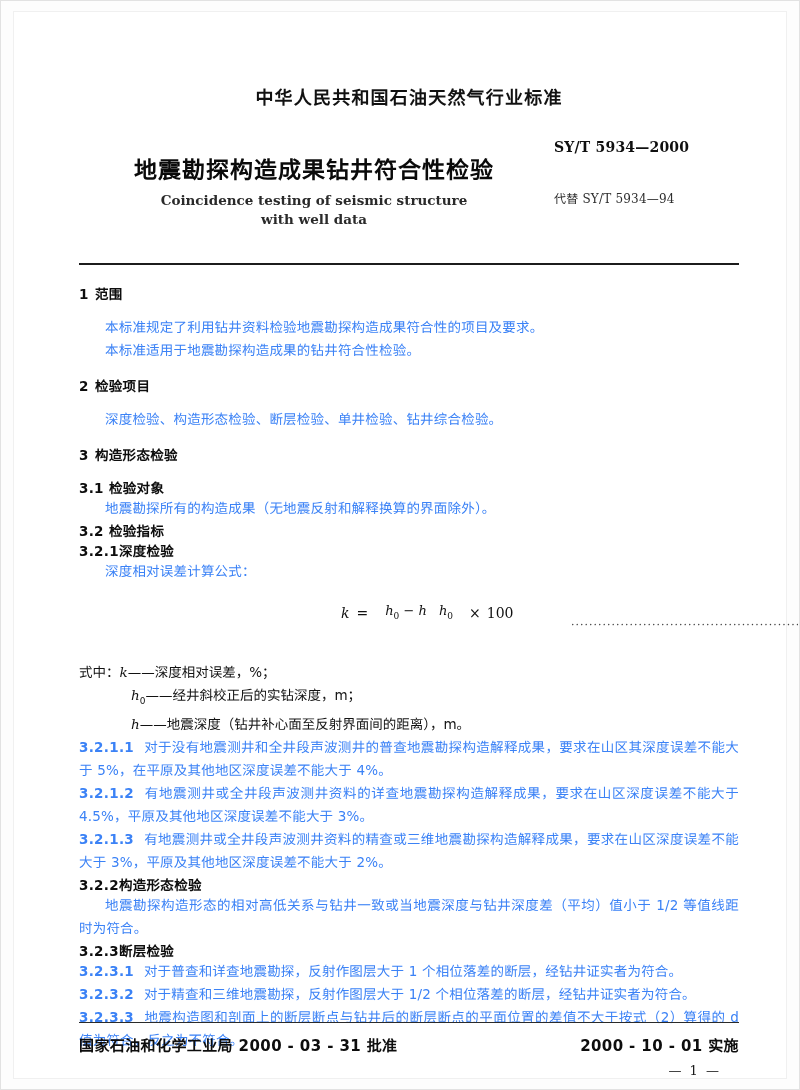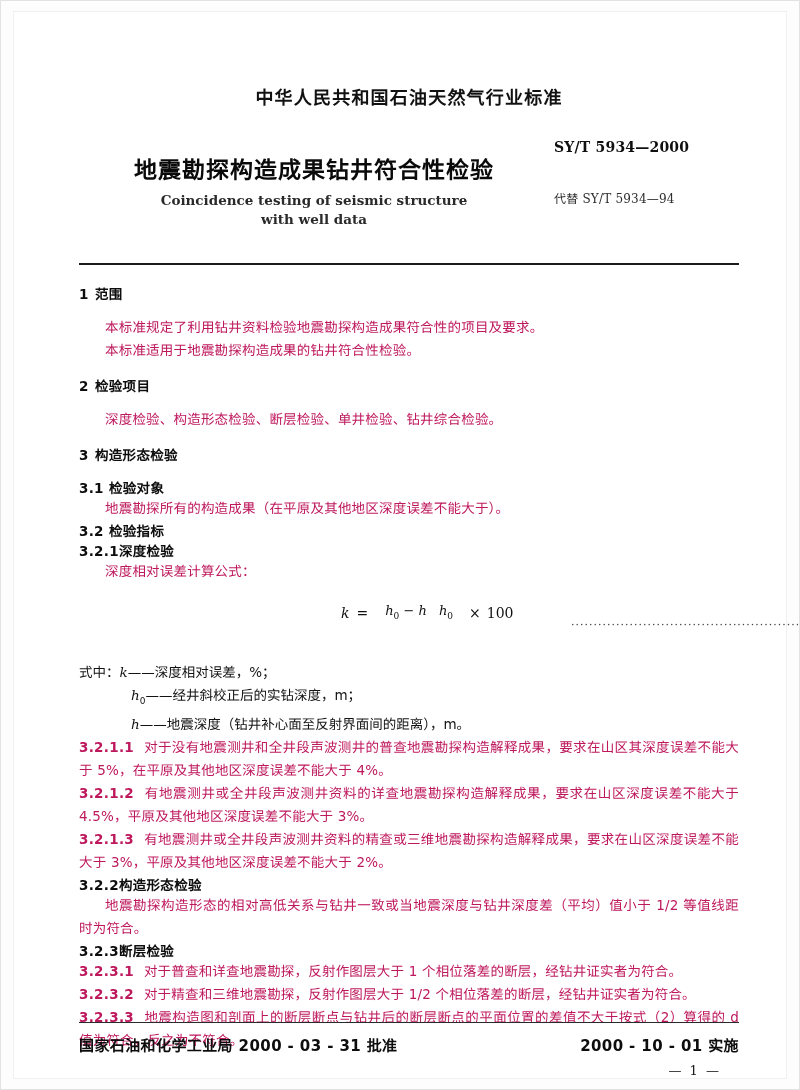--- a/index.html
+++ b/index.html
@@ -165,21 +165,21 @@
   }
   .clause-head.sub .num {
     min-width: 30px;
   }
   .gap-sm { height: 13px; }
 
   .para {
     font-family: "DejaVu Sans", "Liberation Sans", sans-serif;
     font-size: 13.5px;
     line-height: 23px;
-    color: #be185d;
+    color: #3b82f6;
     margin: 0;
     text-align: justify;
     letter-spacing: 0.2px;
   }
   .para.indent {
     text-indent: 26px;
   }
   .para.hang {
     font-weight: bold;
   }
@@ -350,21 +350,21 @@
       <div class="gap-sm"></div>
 
       <p class="clause-head">
         <span class="num">3</span><span>构造形态检验</span>
       </p>
       <div class="gap-sm"></div>
 
       <p class="clause-head sub">
         <span class="num">3.1</span><span>检验对象</span>
       </p>
-      <p class="para indent">地震勘探所有的构造成果（在平原及其他地区深度误差不能大于）。</p>
+      <p class="para indent">地震勘探所有的构造成果（无地震反射和解释换算的界面除外）。</p>
 
       <p class="clause-head sub">
         <span class="num">3.2</span><span>检验指标</span>
       </p>
 
       <p class="clause-head sub">
         <span class="num">3.2.1</span><span>深度检验</span>
       </p>
       <p class="para indent">深度相对误差计算公式：</p>
 

